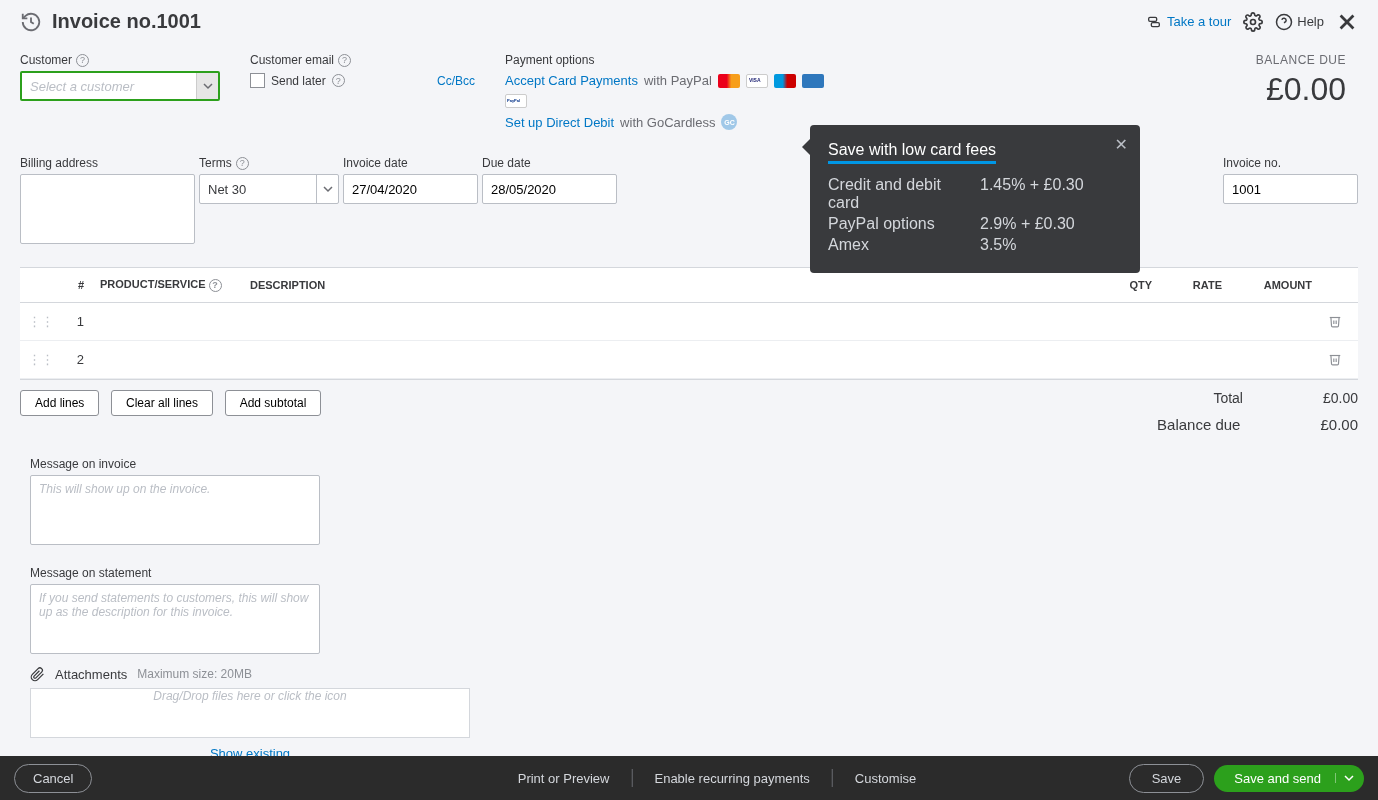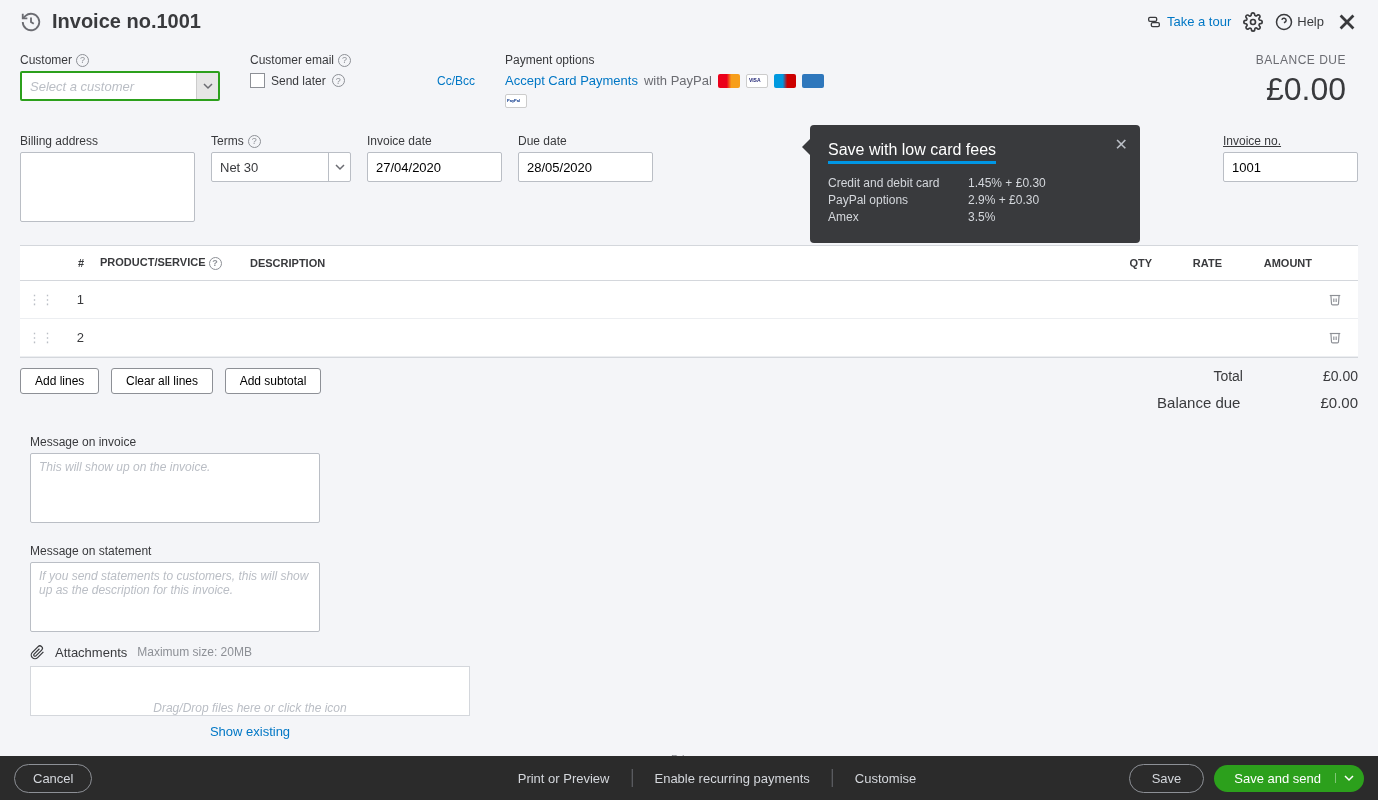--- a/index.html
+++ b/index.html
@@ -49,35 +49,35 @@
 
     .balance-col { margin-left: auto; text-align: right; padding-right: 12px;}
     .balance-label { font-size: 12px; color: #6b6c72; letter-spacing: 0.5px; }
     .balance-amount { font-size: 32px; font-weight: 400; color: #393a3d; margin-top: 4px; }
 
     
     .popover { position: absolute; left: 810px; top: 82px; background: #393a3d; color: #fff; border-radius: 4px; padding: 16px 18px; width: 330px; z-index: 10; }
     .popover::before { content: ""; position: absolute; left: -8px; top: 14px; border: 8px solid transparent; border-right-color: #393a3d; border-left: none; }
     .popover-title { font-size: 16px; font-weight: 500; margin-bottom: 12px; border-bottom: 3px solid #0097e6; display:inline-block; padding-bottom:2px;}
     .popover-close { position: absolute; top: 10px; right: 12px; cursor: pointer; font-size: 16px; color: #babec5; }
-    .fee-row { display: flex; margin-bottom: 3px; font-size: 12px; }
+    .fee-row { display: flex; margin-bottom: 3px; font-size: 16px; gap: 12px; }
     .fee-row .k { width: 140px; color: #d4d7dc; }
     .fee-row .v { color: #d4d7dc; }
     .connect { margin-top: 12px; font-size: 13px; font-weight: 600; text-decoration: underline; cursor: pointer; }
 
     
-    .second-form { padding: 0 20px 20px 20px; display: flex; gap: 16px; }
+    .second-form { padding: 0 20px 20px 20px; display: flex; gap: 4px; }
     .billing-col { width: 175px; }
     .billing-ta { width: 100%; height: 70px; border: 1px solid #babec5; border-radius: 2px; padding: 6px; font-size: 13px; resize: none; background:#fff;}
     .terms-col { width: 140px; }
     .select-box { width: 100%; height: 30px; border: 1px solid #babec5; border-radius: 2px; display: flex; align-items: center; background: #fff; }
     .select-box .val { flex: 1; padding: 0 8px; }
     .select-box .caret2 { width: 22px; height: 100%; border-left: 1px solid #babec5; display: flex; align-items: center; justify-content: center; }
     .date-col { width: 135px; }
-    .invno-col { margin-left: auto; width: 135px; text-decoration: underline; }
+    .invno-col { margin-left: auto; width: 135px; }
 
     
     .table-wrap { background: #fff; border-top: 1px solid #d4d7dc; border-bottom: 1px solid #d4d7dc; margin: 0 20px; }
     table { width: 100%; border-collapse: collapse; }
     th { text-align: left; font-size: 11px; font-weight: 600; color: #393a3d; padding: 10px 8px; border-bottom: 1px solid #d4d7dc; }
     td { padding: 10px 8px; border-bottom: 1px solid #eceef1; font-size: 13px; height:38px;}
     th.num, td.num { text-align: right; }
     .drag-handle { color: #babec5; cursor: grab; text-align: center; }
     .del-icon { color: #8d9096; cursor: pointer; text-align: center; }
 
@@ -90,21 +90,21 @@
     
     .messages { padding: 0 20px 10px 30px; max-width: 330px; }
     .msg-label { font-size: 12px; margin-bottom: 4px; margin-top: 4px;}
     .msg-ta { width: 290px; height: 70px; border: 1px solid #babec5; border-radius: 2px; padding: 6px 8px; font-size: 12px; resize: none; background:#fff;}
     .msg-ta::placeholder { color: #babec5; font-style: italic; }
 
     
     .attach { padding: 0 20px 10px 30px; }
     .attach-head { display: flex; align-items: center; gap: 10px; margin-bottom: 6px; }
     .attach-max { color: #8d9096; font-size: 12px; }
-    .dropzone { width: 440px; height: 50px; border: 1px solid #d4d7dc; display: flex; align-items: flex-end; justify-content: center; color: #babec5; font-style: italic; font-size: 12px; background:#fff;}
+    .dropzone { width: 440px; height: 50px; border: 1px solid #d4d7dc; display: flex; align-items: flex-start; justify-content: center; color: #babec5; font-style: italic; font-size: 12px; background:#fff;}
     .show-existing { text-align: center; width: 440px; margin-top: 8px; color: #0077c5; font-size: 13px; cursor: pointer; }
 
     .privacy { text-align:center; font-size:11px; color:#8d9096; padding: 4px 0;}
 
     
     .footer { position: absolute; bottom: 0; left: 0; right: 0; height: 44px; background: #2b2b2b; display: flex; align-items: center; padding: 0 14px; color: #d4d7dc; font-size: 13px; }
     .btn-dark-outline { border: 1px solid #8d9096; background: transparent; color: #d4d7dc; border-radius: 18px; padding: 6px 18px; cursor: pointer; font-size: 13px; }
     .footer-center { position: absolute; left: 50%; transform: translateX(-50%); display: flex; gap: 22px; align-items: center; margin-left: 28px; }
     .footer-center span { cursor: pointer; }
     .vsep { width: 1px; height: 18px; background: #6b6c72; }
@@ -194,20 +194,25 @@
   <div class="payopt-col">
     <div class="payopt-title">Payment options</div>
     <div class="payopt-row">
       <span class="link">Accept Card Payments</span>
       <span class="muted">with PayPal</span>
       <span class="card-badge mc"></span>
       <span class="card-badge visa"></span>
       <span class="card-badge maestro"></span>
       <span class="card-badge amex-b"></span>
       <span class="card-badge pp"></span>
+    </div>
+    <div class="payopt-row">
+      <span class="link">Set up Direct Debit</span>
+      <span class="muted">with GoCardless</span>
+      <span class="gc-badge">GC</span>
     </div>
   </div>
 
   <div class="balance-col">
     <div class="balance-label">BALANCE DUE</div>
     <div class="balance-amount">£0.00</div>
   </div>
 
   <div class="popover">
     <span class="popover-close">✕</span>

